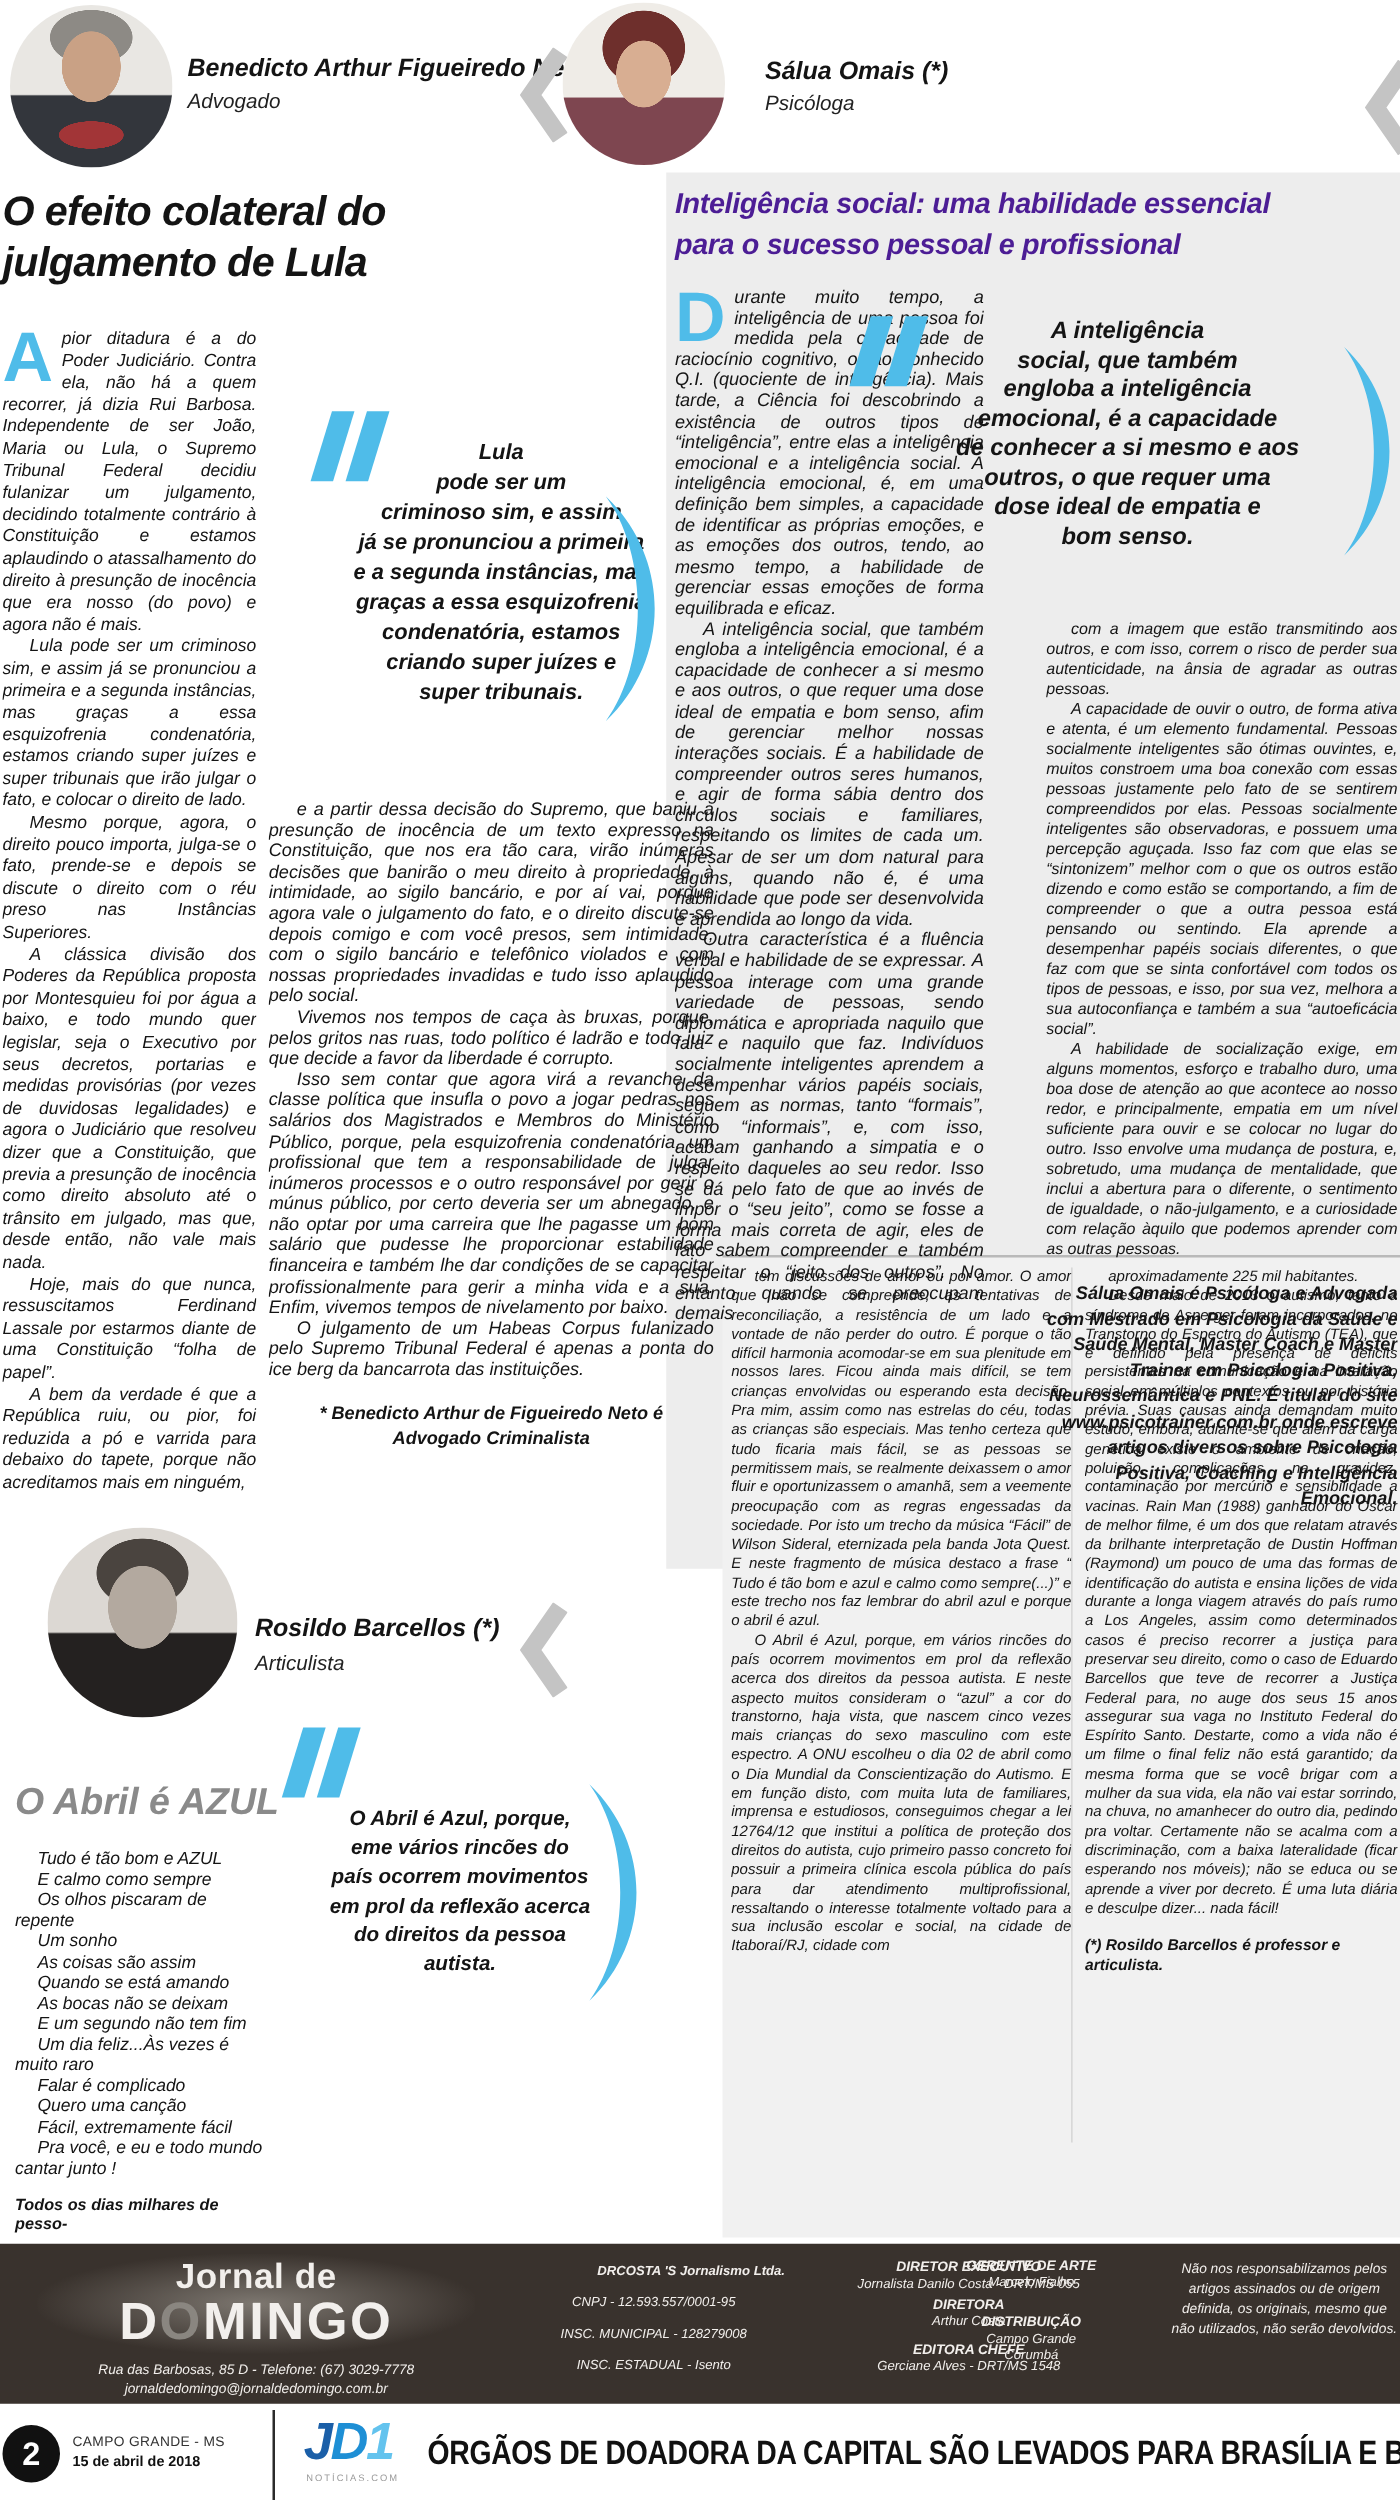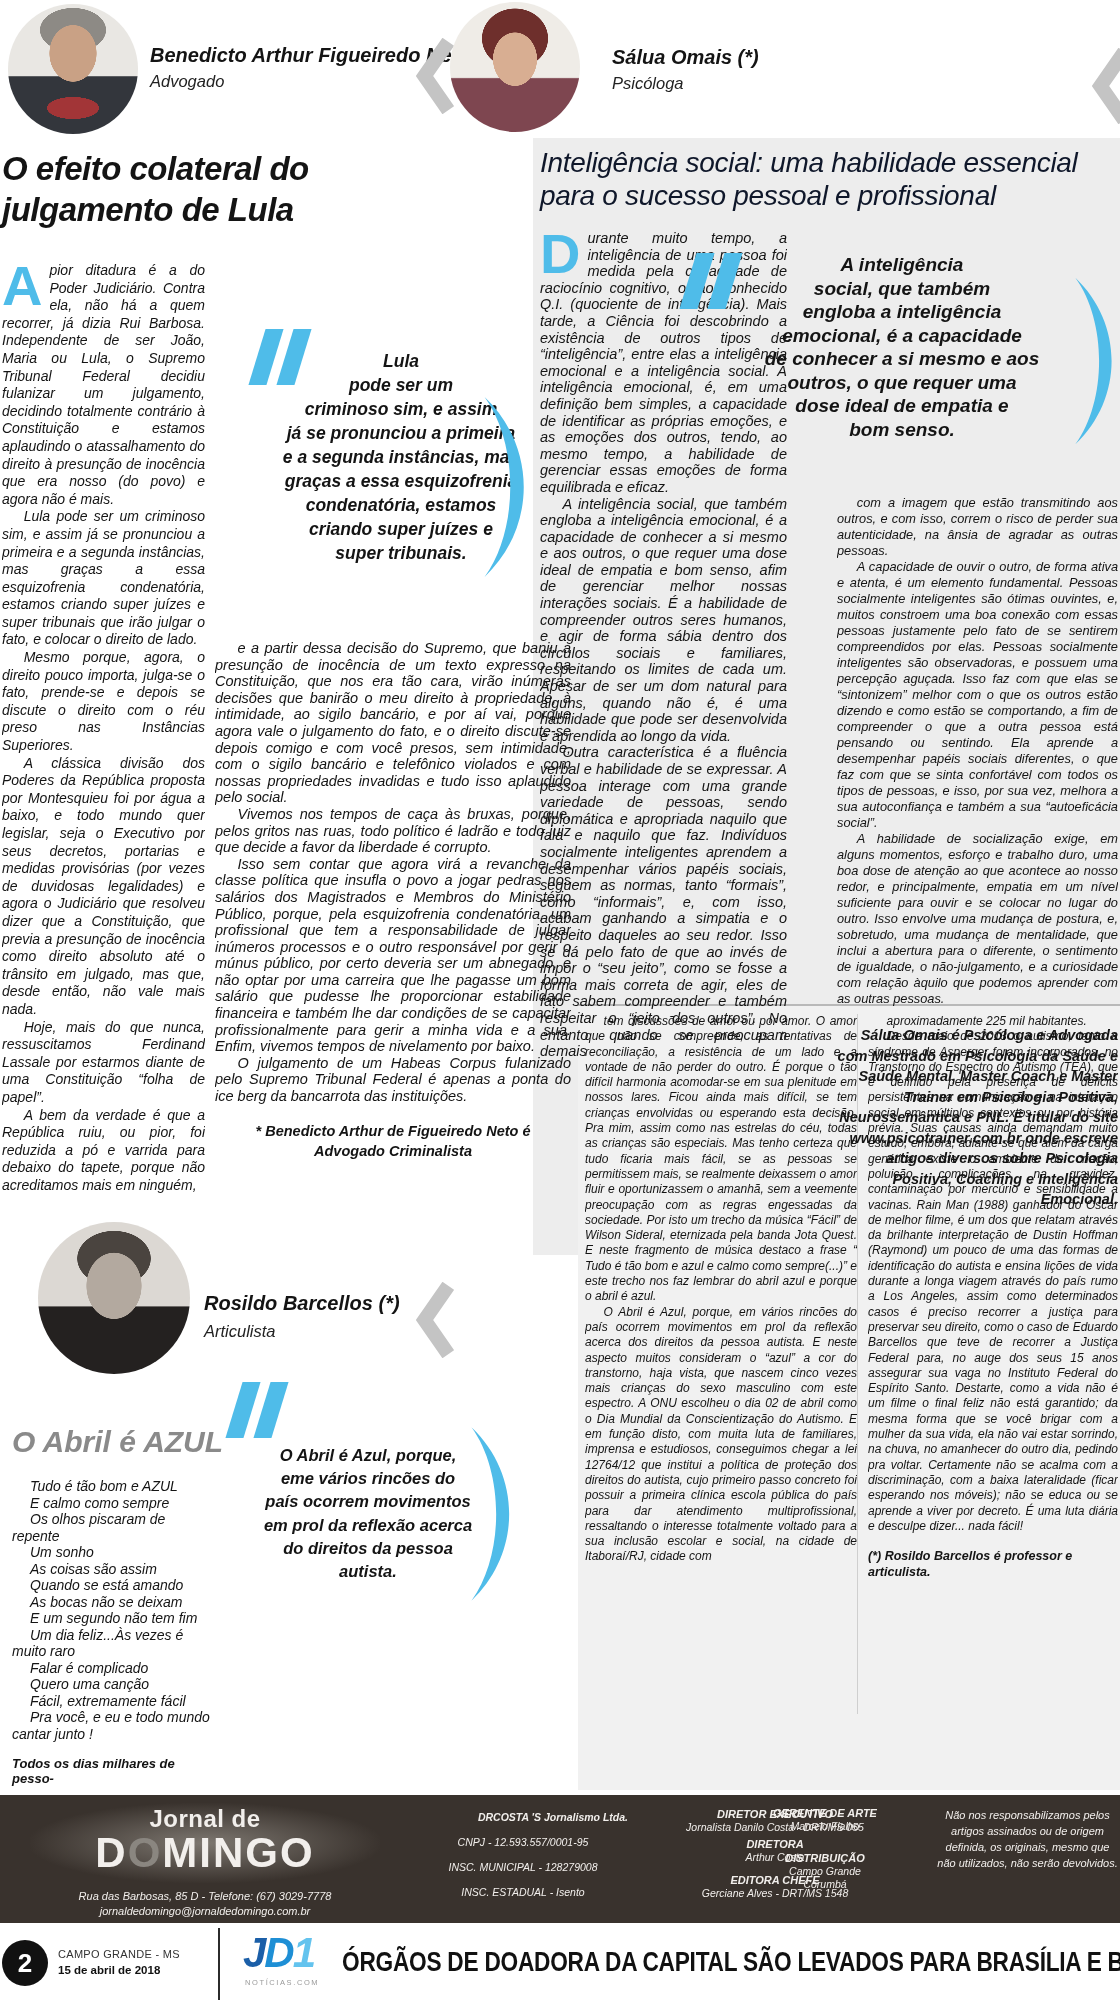--- a/index.html
+++ b/index.html
@@ -27,21 +27,21 @@
       linear-gradient(180deg, #efece7 0 58%, #7e4650 59% 100%); }
   .photo.rosildo { background:
       radial-gradient(ellipse 30% 36% at 50% 42%, #b3a99f 0 60%, transparent 61%),
       radial-gradient(ellipse 40% 30% at 50% 24%, #4a443f 0 60%, transparent 61%),
       linear-gradient(180deg, #dcd8d3 0 55%, #242120 56% 100%); }
   .author-name { font-weight:bold; font-style:italic; font-size:20px; white-space:nowrap; }
   .author-role { font-style:italic; font-size:16.5px; color:#222; }
 
   
   .title-black { font-weight:bold; font-style:italic; font-size:33px; line-height:41px; letter-spacing:-0.5px; }
-  .title-gray  { font-weight:normal; font-style:italic; font-size:28px; line-height:33px; color:#0f172a; letter-spacing:-0.3px; white-space:nowrap; }
+  .title-gray  { font-weight:bold; font-style:italic; font-size:23px; line-height:33px; color:#4c1d95; letter-spacing:-0.3px; white-space:nowrap; }
   .title-gray2 { font-weight:bold; font-style:italic; font-size:30px; color:#8a8a8a; white-space:nowrap; }
 
   
   .bp { margin:0; text-align:justify; text-indent:1.55em; font-style:italic; }
   .bp.lead { text-indent:0; }
   .colL1 .bp { font-size:14px;  line-height:17.6px; }
   .colL2 .bp { font-size:14.5px; line-height:16.6px; }
   .colR1 .bp { font-size:14.5px; line-height:16.6px; }
   .colR2 .bp { font-size:12.8px; line-height:16px; }
   .colB  .bp { font-size:12px;  line-height:15.3px; }
@@ -70,21 +70,21 @@
   .hrule { background:#b9b9b9; }
   .vrule { background:#cfcfcf; }
 
   
   .footer { position:absolute; left:0; top:1795px; width:1120px; height:128px; background:#39322d; color:#f2efec; font-style:italic; }
   .f-label { font-weight:bold; font-size:11px; line-height:14px; }
   .f-val { font-size:10.5px; line-height:13px; }
   .f-center { text-align:center; }
   .logo-blob { position:absolute; left:30px; top:8px; width:350px; height:80px;
                background:radial-gradient(ellipse at 50% 50%, #7d7770 0%, rgba(125,119,112,0) 72%); }
-  .logo-top { font-weight:bold; font-size:24px; font-style:normal; letter-spacing:0.5px; }
+  .logo-top { font-weight:bold; font-size:28px; font-style:normal; letter-spacing:0.5px; }
   .logo-main { font-weight:bold; font-size:42px; font-style:normal; letter-spacing:2px; line-height:40px; }
   .logo-main .o-gray { color:#8a8680; }
   .f-addr { font-size:11px; line-height:15px; }
 
   
   .pagenum { position:absolute; left:2px; top:1940px; width:46px; height:46px; border-radius:50%;
              background:#111; color:#fff; font-weight:bold; font-size:26px; text-align:center; line-height:46px; }
   .city { font-size:11px; letter-spacing:0.3px; color:#333; }
   .date { font-size:11.5px; font-weight:bold; color:#111; }
   .jd1 { font-style:italic; font-weight:bold; font-size:42px; letter-spacing:-2px; line-height:40px; }

